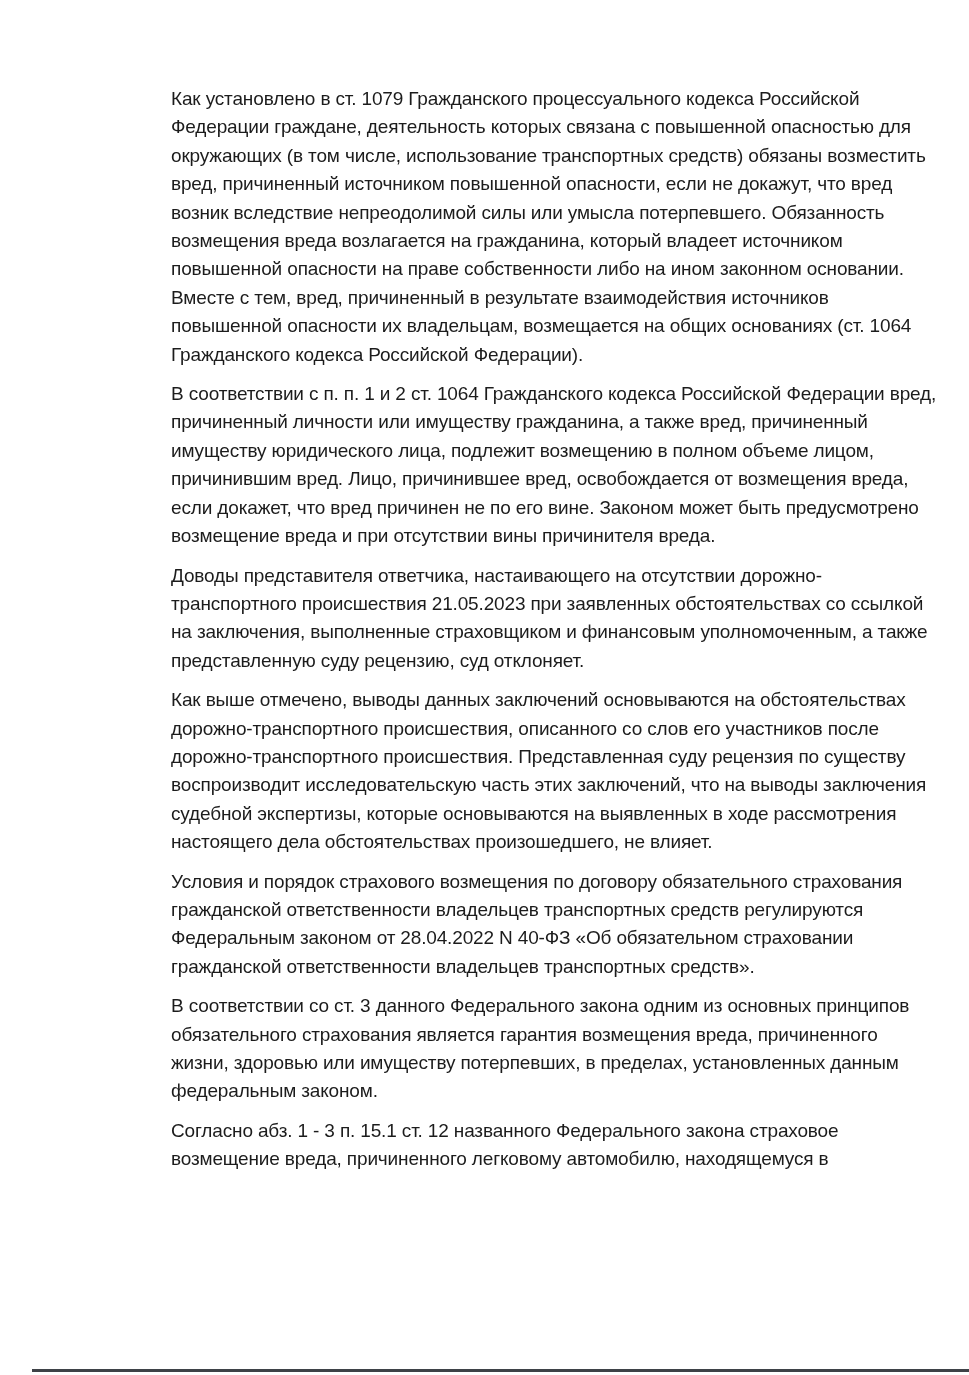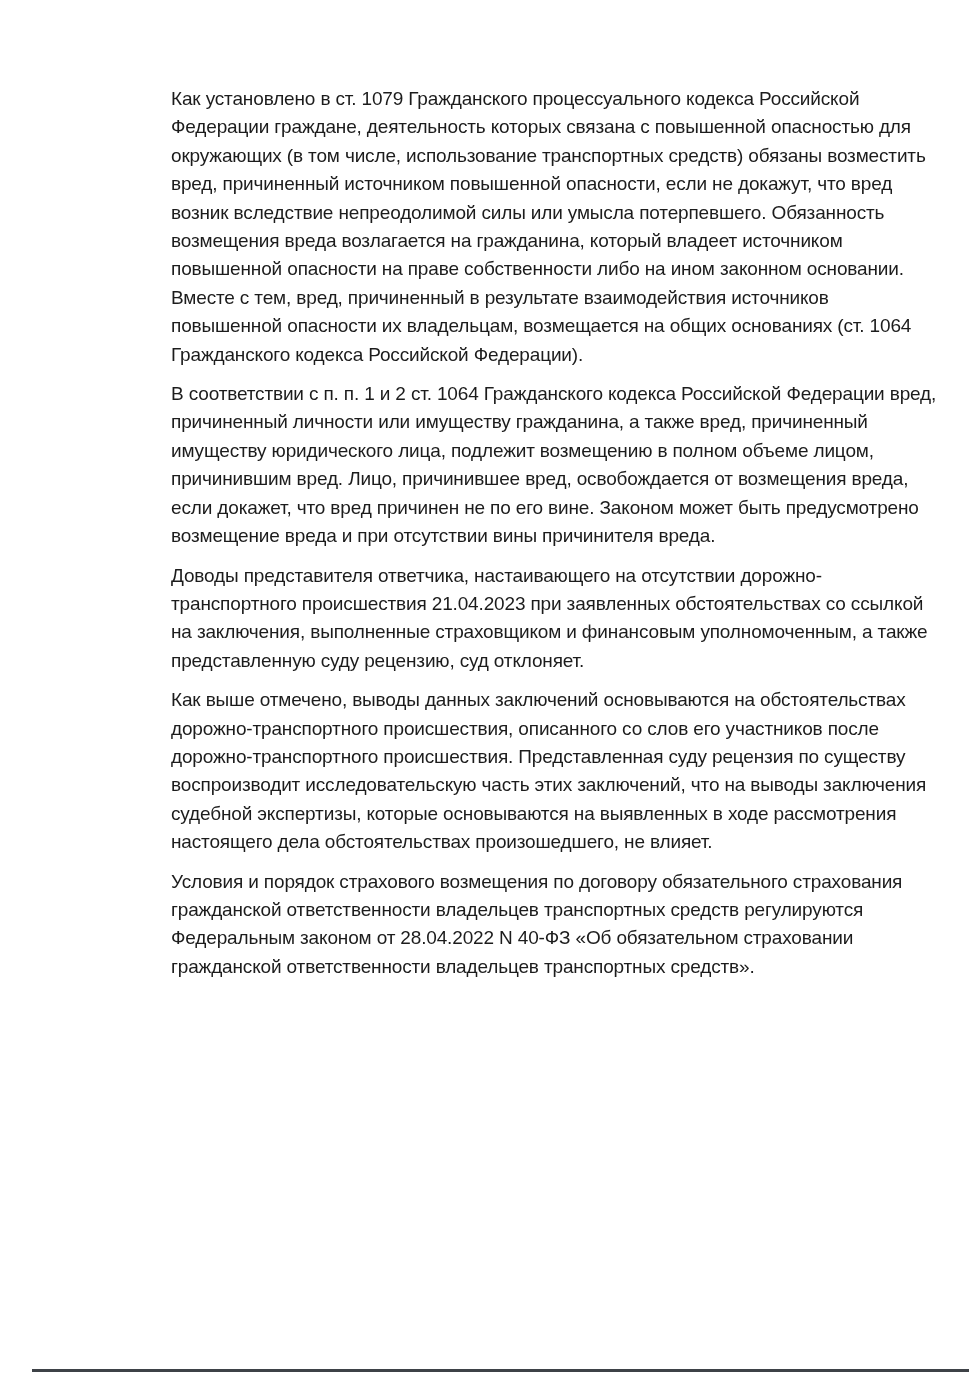--- a/index.html
+++ b/index.html
@@ -48,18 +48,20 @@
     background: #3e4247;
   }
 </style>
 </head>
 <body>
 
 <main class="doc-page">
   <article class="doc-text">
     <p>Как установлено в ст. 1079 Гражданского процессуального кодекса Российской Федерации граждане, деятельность которых связана с повышенной опасностью для окружающих (в том числе, использование транспортных средств) обязаны возместить вред, причиненный источником повышенной опасности, если не докажут, что вред возник вследствие непреодолимой силы или умысла потерпевшего. Обязанность возмещения вреда возлагается на гражданина, который владеет источником повышенной опасности на праве собственности либо на ином законном основании. Вместе с тем, вред, причиненный в результате взаимодействия источников повышенной опасности их владельцам, возмещается на общих основаниях (ст. 1064 Гражданского кодекса Российской Федерации).</p>
     <p>В соответствии с п. п. 1 и 2 ст. 1064 Гражданского кодекса Российской Федерации вред, причиненный личности или имуществу гражданина, а также вред, причиненный имуществу юридического лица, подлежит возмещению в полном объеме лицом, причинившим вред. Лицо, причинившее вред, освобождается от возмещения вреда, если докажет, что вред причинен не по его вине. Законом может быть предусмотрено возмещение вреда и при отсутствии вины причинителя вреда.</p>
-    <p>Доводы представителя ответчика, настаивающего на отсутствии дорожно-транспортного происшествия 21.04.2023 при заявленных обстоятельствах со ссылкой на заключения, выполненные страховщиком и финансовым уполномоченным, а также представленную суду рецензию, суд отклоняет.</p>
+    <p>Доводы представителя ответчика, настаивающего на отсутствии дорожно-транспортного происшествия 21.05.2023 при заявленных обстоятельствах со ссылкой на заключения, выполненные страховщиком и финансовым уполномоченным, а также представленную суду рецензию, суд отклоняет.</p>
     <p>Как выше отмечено, выводы данных заключений основываются на обстоятельствах дорожно-транспортного происшествия, описанного со слов его участников после дорожно-транспортного происшествия. Представленная суду рецензия по существу воспроизводит исследовательскую часть этих заключений, что на выводы заключения судебной экспертизы, которые основываются на выявленных в ходе рассмотрения настоящего дела обстоятельствах произошедшего, не влияет.</p>
     <p>Условия и порядок страхового возмещения по договору обязательного страхования гражданской ответственности владельцев транспортных средств регулируются Федеральным законом от 28.04.2022 N 40-ФЗ «Об обязательном страховании гражданской ответственности владельцев транспортных средств».</p>
+    <p>В соответствии со ст. 3 данного Федерального закона одним из основных принципов обязательного страхования является гарантия возмещения вреда, причиненного жизни, здоровью или имуществу потерпевших, в пределах, установленных данным федеральным законом.</p>
+    <p>Согласно абз. 1 - 3 п. 15.1 ст. 12 названного Федерального закона страховое возмещение вреда, причиненного легковому автомобилю, находящемуся в</p>
   </article>
   <div class="bottom-divider"></div>
 </main>
 
 </body></html>

